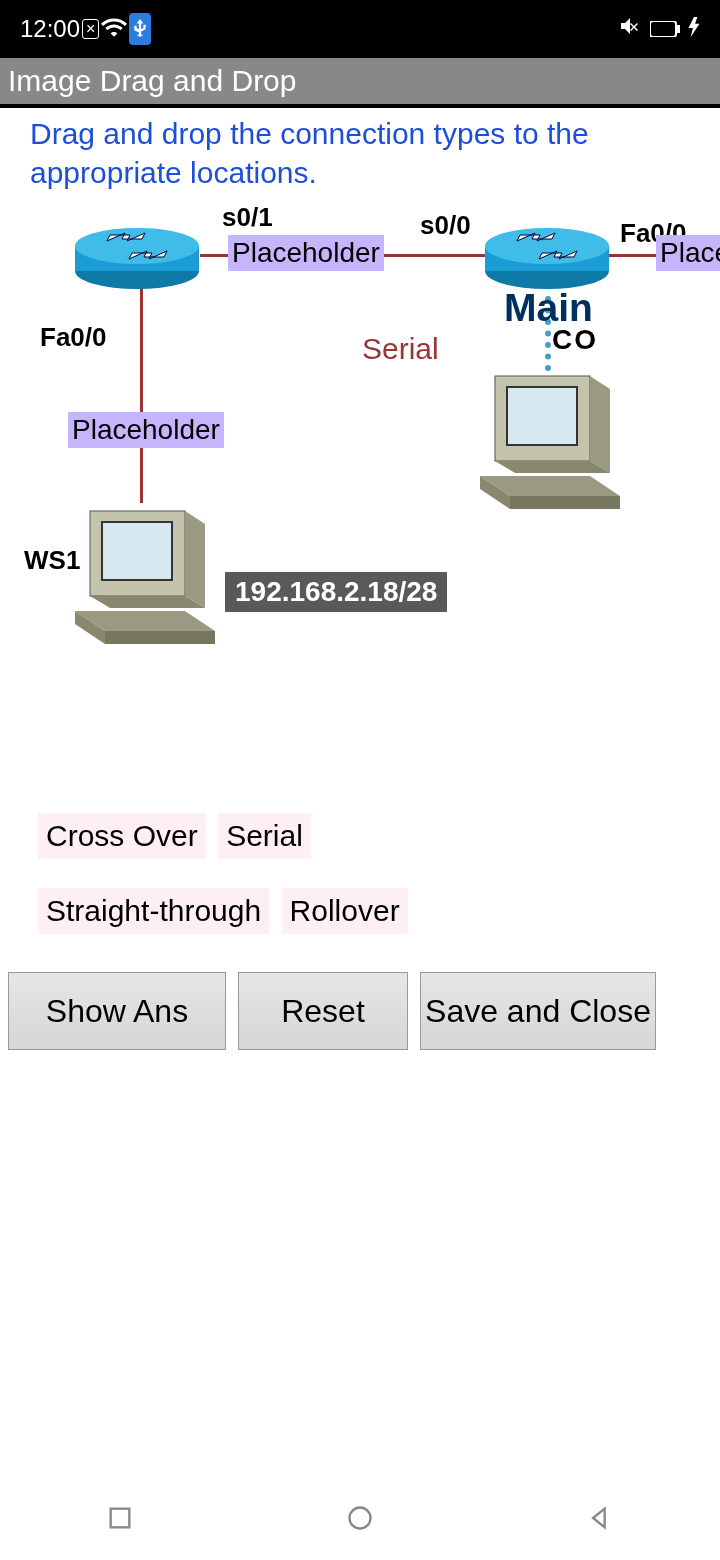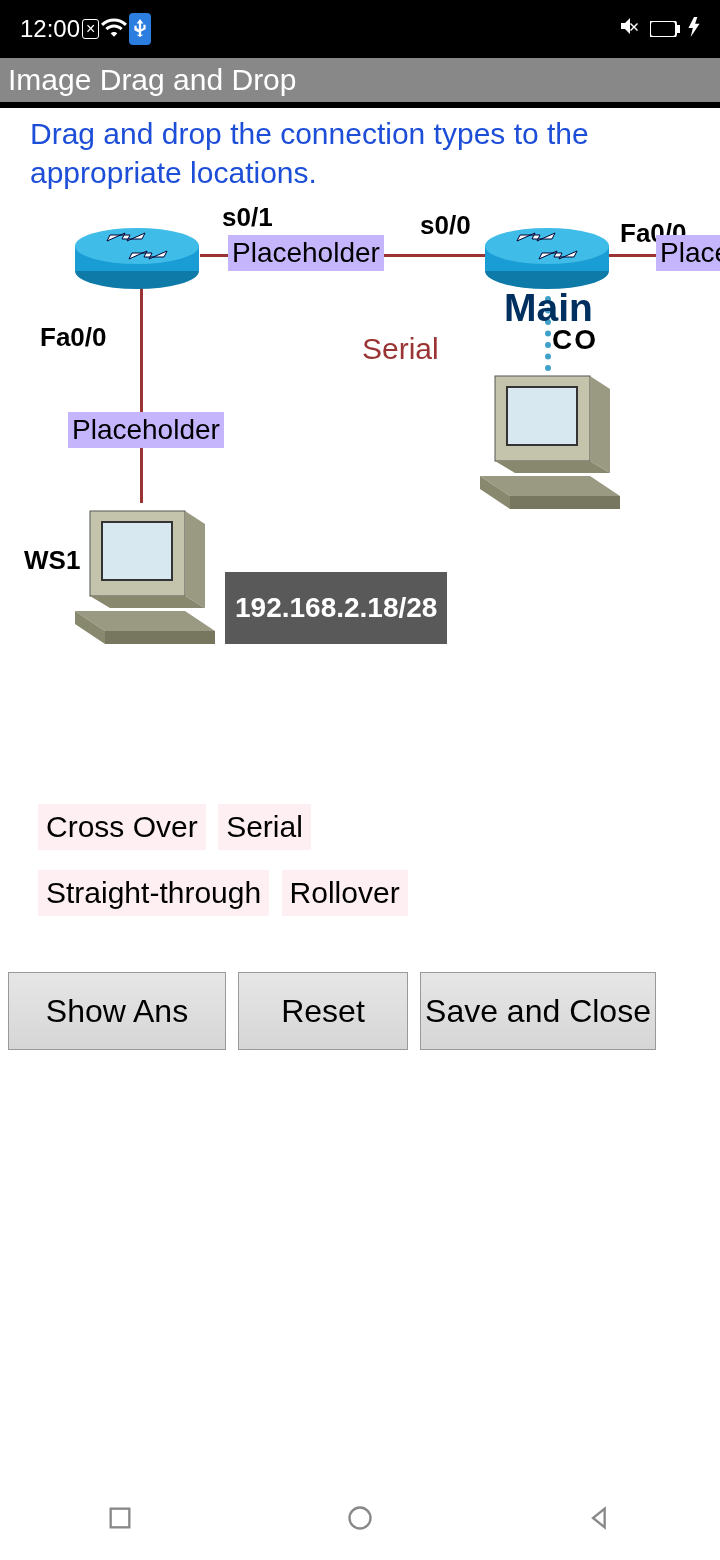--- a/index.html
+++ b/index.html
@@ -24,21 +24,21 @@
   .status-left { display: flex; align-items: center; gap: 2px; }
   .status-right { display: flex; align-items: center; gap: 8px; }
   .app-bar {
     height: 50px;
     background: #888;
     color: #fff;
     display: flex;
     align-items: center;
     padding: 0 8px;
     font-size: 30px;
-    border-bottom: 6px solid #000000;
+    border-bottom: 4px solid #000000;
   }
   .content {
     padding: 6px 30px 0 30px;
     position: relative;
   }
   .instruction {
     font-size: 30px;
     line-height: 1.3;
     color: #1d4ed8;
     margin-bottom: 4px;
@@ -101,33 +101,33 @@
   .ph1 { left: 228px; top: 39px; }
   .ph2 { left: 656px; top: 39px; width: 64px; overflow: hidden; white-space: nowrap; }
   .ph3 { left: 68px; top: 216px; }
   .ipbox {
     position: absolute;
     left: 225px; top: 376px;
     background: #595959;
     color: #fff;
     font-size: 28px;
     font-weight: bold;
-    padding: 20px 10px;
+    padding: 4px 10px;
   }
   .answer-area {
     position: absolute;
     left: 38px; top: 800px;
   }
   .drag-item {
     display: inline-block;
     background: #fdeff2;
     color: #000;
     font-size: 30px;
     padding: 6px 8px;
-    margin: 4px 8px 16px 0;
+    margin: 13px 8px 16px 0;
   }
   .button-row {
     position: absolute;
     left: 0; top: 972px;
     width: 720px;
     display: flex;
     gap: 12px;
     padding: 0 8px;
   }
   .btn {

